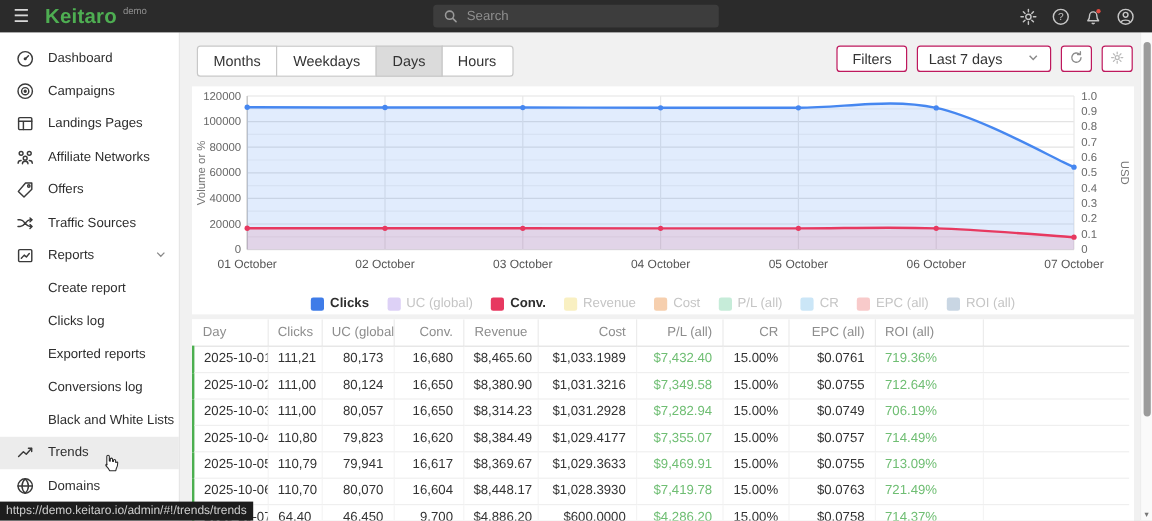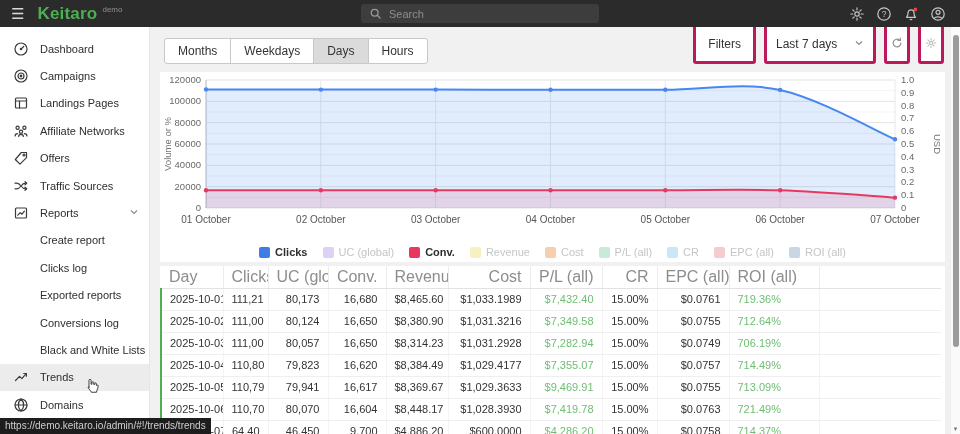--- a/index.html
+++ b/index.html
@@ -19,43 +19,43 @@
   
   .sidebar { position:absolute; top:27px; left:0; width:150px; height:407px; background:#fff; border-right:1px solid #e6e6e6; padding-top:8px; z-index:5; }
   .sb-item { height:27.4px; display:flex; align-items:center; padding:0 10px 0 13px; font-size:11px; color:#2e2e2e; cursor:pointer; white-space:nowrap; }
   .sb-item .ic { width:16px; height:16px; margin-right:11px; flex:none; }
   .sb-item.indent { padding-left:40px; }
   .sb-item.active { background:#ececec; }
   .sb-item .chev { margin-left:auto; }
 
   
   .main { position:absolute; top:27px; left:150px; width:800px; height:407px; background:#f1f1f1; }
-  .toolbar { position:absolute; top:11px; left:14px; width:780px; height:26px; display:flex; align-items:flex-end;gap:37px; }
+  .toolbar { position:absolute; top:11px; left:14px; width:780px; height:26px; display:flex; align-items:flex-start;gap:37px; }
   .seg { display:flex; }
   .tab { border:1px solid #c8c8c8; margin-left:-1px; background:#fff; padding:0 13px; height:26px; line-height:24px; font-size:12px; color:#333; cursor:pointer; }
   .tab:first-child { margin-left:0; border-radius:3px 0 0 3px; }
   .tab:last-child { border-radius:0 3px 3px 0; }
   .tab.active { background:#dbdbdb; }
   .controls { margin-left:auto; display:flex; align-items:center; gap:8px; }
-  .btn { border:3px solid #be185d; background:#fff; border-radius:3px; height:40px; font-size:12px; color:#333; display:flex; align-items:center; padding:0 12px; cursor:pointer; font-family:"Liberation Sans",sans-serif; }
+  .btn { border:1px solid #be185d; background:#fff; border-radius:3px; height:22px; font-size:12px; color:#333; display:flex; align-items:center; padding:0 12px; cursor:pointer; font-family:"Liberation Sans",sans-serif; }
   .select { width:112px; justify-content:space-between; padding:0 9px; }
   .iconbtn { width:26px; justify-content:center; padding:0; }
 
   
   .chart-card { position:absolute; top:45px; left:10px; width:785px; height:190px; background:#fff; }
   .legend { height:28px; display:flex; align-items:center; justify-content:center; gap:15px; font-size:11px; }
   .lg-item { display:flex; align-items:center; cursor:pointer; white-space:nowrap; }
   .lg-sq { width:11px; height:11px; border-radius:2px; display:inline-block; margin-right:5px; }
   .lg-item.inactive { color:#c5c5c5; }
   .lg-item.active { color:#2e2e2e; font-weight:700; }
 
   
   .table-card { position:absolute; top:239px; left:10px; width:785px; height:168px; background:#fff; overflow:hidden; }
   table { border-collapse:collapse; width:780px; table-layout:fixed; }
-  th { height:22px; font-weight:400; color:#8d8d8d; font-size:16px; border-bottom:1px solid #e2e2e2; border-right:1px solid #ececec; padding:0 8px; white-space:nowrap; overflow:hidden; }
+  th { height:22px; font-weight:400; color:#8d8d8d; font-size:11px; border-bottom:1px solid #e2e2e2; border-right:1px solid #ececec; padding:0 8px; white-space:nowrap; overflow:hidden; }
   td { height:22px; border-bottom:1px solid #efefef; border-right:1px solid #f4f4f4; padding:0 8px; color:#333; font-size:11px; white-space:nowrap; overflow:hidden; }
   th:last-child, td:last-child { border-right:none; }
   tbody td:first-child { border-left:2px solid #4caf50; }
   .al { text-align:left; } .ar { text-align:right; }
 
   
   .scrollbar { position:absolute; right:0; top:27px; width:10px; height:407px; background:#fafafa; border-left:1px solid #ededed; z-index:20; }
   .thumb { position:absolute; left:2px; top:8px; width:6px; height:312px; background:#9b9b9b; border-radius:3px; cursor:pointer; }
   .sb-arrow { position:absolute; bottom:1px; left:0; width:9px; text-align:center; font-size:7px; color:#777; }
   .statusbar { position:absolute; left:0; bottom:0; background:#1d1d1d; color:#cfcfcf; font-size:10px; padding:2px 5px 3px 5px; z-index:40; white-space:nowrap; }

